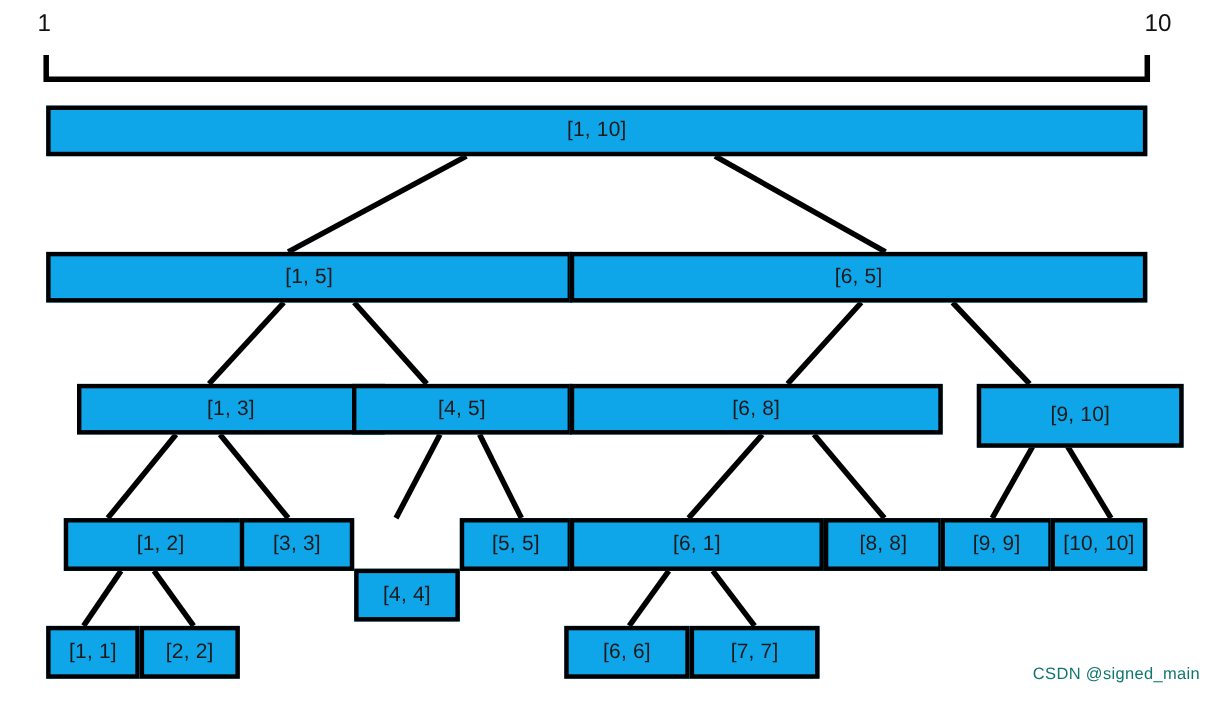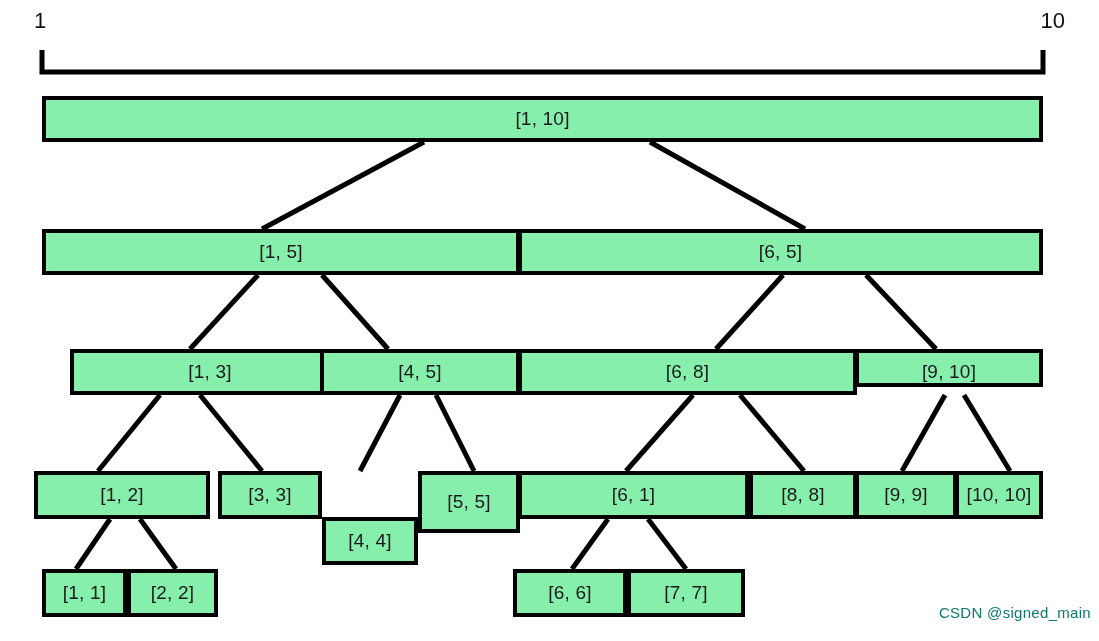--- a/index.html
+++ b/index.html
@@ -24,21 +24,21 @@
     left: 0;
     top: 0;
     width: 1099px;
     height: 641px;
     pointer-events: none;
   }
   .node {
     position: absolute;
     box-sizing: border-box;
     border: 4px solid #000000;
-    background: #86efac;
+    background: #0ea5e9;
     display: flex;
     align-items: center;
     justify-content: center;
     color: #1a1a1a;
     font-size: 19px;
     font-family: "Liberation Sans", sans-serif;
     letter-spacing: 0.2px;
     white-space: nowrap;
     z-index: 2;
   }
@@ -104,33 +104,33 @@
       </div>
       <div class="node" style="left: 42px; top: 349px; width: 280px; height: 46px; margin-left: 28px;">
         <span>[1, 3]</span>
       </div>
       <div class="node" style="left: 320px; top: 349px; width: 200px; height: 46px;">
         <span>[4, 5]</span>
       </div>
       <div class="node" style="left: 518px; top: 349px; width: 339px; height: 46px;">
         <span>[6, 8]</span>
       </div>
-      <div class="node" style="left: 855px; top: 349px; width: 188px; height: 38px; align-items: flex-end;">
+      <div class="node" style="left: 888px; top: 349px; width: 188px; height: 58px;">
         <span>[9, 10]</span>
       </div>
-      <div class="node" style="left: 34px; top: 471px; width: 176px; height: 48px;">
+      <div class="node" style="left: 58px; top: 471px; width: 176px; height: 48px;">
         <span>[1, 2]</span>
       </div>
       <div class="node" style="left: 218px; top: 471px; width: 104px; height: 48px;">
         <span>[3, 3]</span>
       </div>
       <div class="node" style="left: 322px; top: 485px; width: 96px; height: 48px; margin-top: 32px;">
         <span>[4, 4]</span>
       </div>
-      <div class="node" style="left: 418px; top: 471px; width: 102px; height: 62px;">
+      <div class="node" style="left: 418px; top: 471px; width: 102px; height: 48px;">
         <span>[5, 5]</span>
       </div>
       <div class="node" style="left: 518px; top: 471px; width: 231px; height: 48px;">
         <span>[6, 1]</span>
       </div>
       <div class="node" style="left: 749px; top: 471px; width: 108px; height: 48px;">
         <span>[8, 8]</span>
       </div>
       <div class="node" style="left: 855px; top: 471px; width: 102px; height: 48px;">
         <span>[9, 9]</span>

